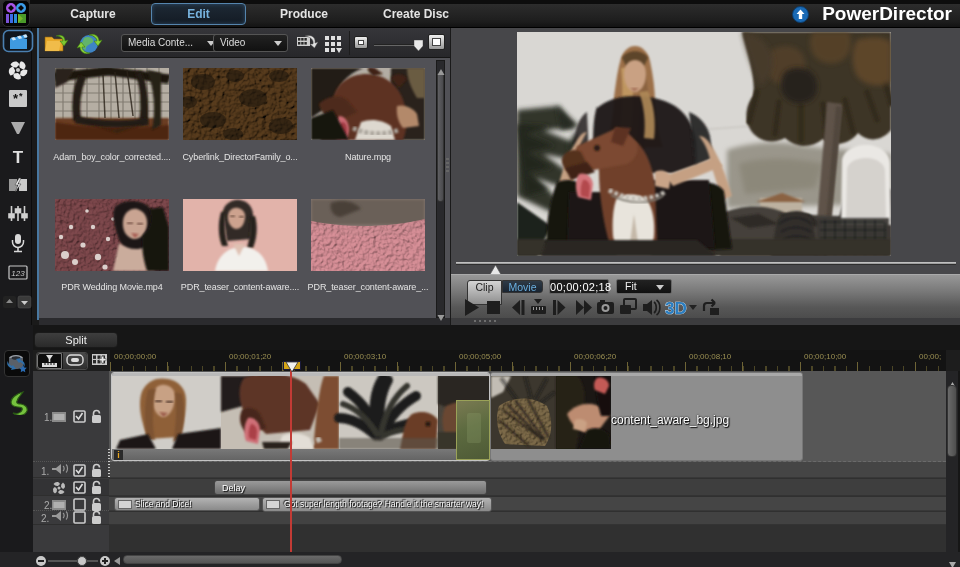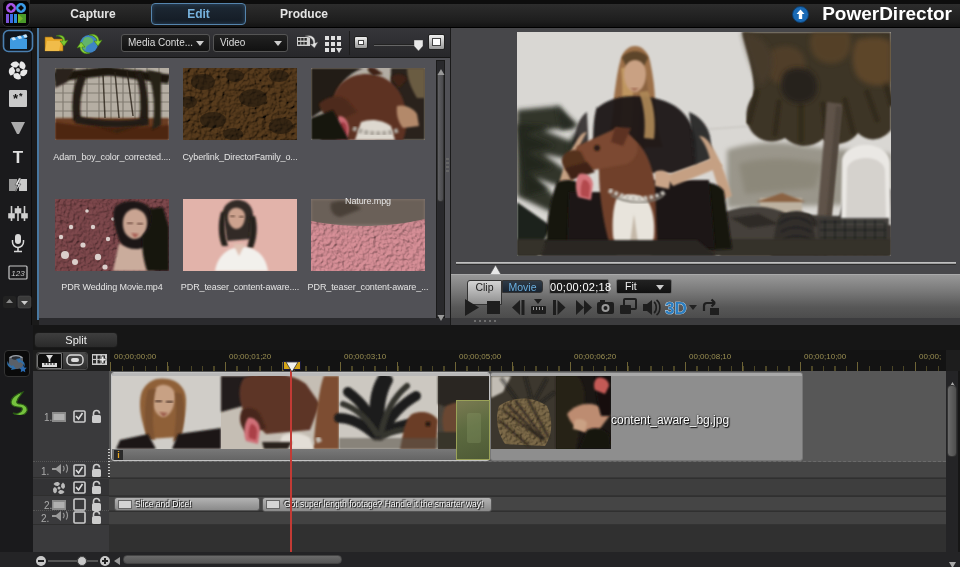--- a/index.html
+++ b/index.html
@@ -69,20 +69,21 @@
       <rect x="3" y="13" width="3" height="9" fill="#7a52d8"></rect>
         <rect x="7" y="13" width="3" height="9" fill="#3b6ce8"></rect>
       <rect x="11" y="13" width="3" height="9" fill="#2b8cd8"></rect>
         <rect x="15" y="13" width="8" height="9" fill="#4a9a2a"></rect>
       <path d="M15 13l5 4.5-5 4.5z" fill="#76b82a"></path>
     </svg>
   </div>
   <div class="tab abs" style="left:60px;width:66px;">Capture</div>
   <div id="editbtn" class="abs">Edit</div>
   <div class="tab abs" style="left:271px;width:66px;">Produce</div>
+  <div class="tab abs" style="left:366px;width:100px;">Create Disc</div>
   <div class="abs" style="right:151px;top:6px;">
     <svg width="17" height="17" viewBox="0 0 17 17">
         <circle cx="8.5" cy="8.5" r="8" fill="#1a6ab5" stroke="#0d3d6b"></circle>
         <path d="M8.5 3.5l4 4.5h-2.3v5h-3.4v-5H4.5z" fill="#fff"></path>
       </svg>
   </div>
   <div id="pdlogo" class="abs">PowerDirector</div>
 
   <div id="sidebar" class="abs"></div>
   <div id="bluebar" class="abs"></div>
@@ -162,21 +163,21 @@
     <svg width="70" height="22" viewBox="0 0 70 22">
       <path d="M1 4h7l2 2h9v12H1z" fill="#e8a92a" stroke="#8a6210" stroke-width=".6"></path>
       <path d="M3 8h14l-2 10H1z" fill="#f0bc4a"></path>
       <path d="M12 3c5-2 9 0 9 5l3-1-4 6-4-5 3 0c0-3-3-5-7-5z" fill="#7ec832" stroke="#3e7a10" stroke-width=".6"></path>
       <circle cx="45" cy="11" r="9" fill="#3e84c4"></circle>
       <path d="M40 5c3-2 8-1 9 2 1 2-1 3-3 4-2 1-5 3-4 6-3-1-5-4-4-7z" fill="#62b46a"></path>
       <path d="M45 2c5-2 10 1 10 6l3-1-4 6-4-5 3 0c0-3-4-6-8-6z" fill="#8ad23a" stroke="#3e7a10" stroke-width=".6"></path>
       <path d="M46 20c-5 2-10-1-10-6l-3 1 4-6 4 5-3 0c0 3 4 6 8 6z" fill="#8ad23a" stroke="#3e7a10" stroke-width=".6"></path>
     </svg>
   </div>
-  <div class="ddl" style="left:121px;width:89px;">Media Conte...<div class="arr"></div></div>
+  <div class="ddl" style="left:121px;width:100px;">Media Conte...<div class="arr"></div></div>
   <div class="ddl" style="left:213px;width:75px;">Video<div class="arr"></div></div>
   <div class="abs" style="left:297px;top:34px;">
     <svg width="48" height="20" viewBox="0 0 48 20">
       <g fill="#d8d8d8">
         <rect x="0" y="3" width="13" height="9" fill="#cfcfcf"></rect>
         <g fill="#2a2a2a">
             <rect x="1" y="4" width="2.4" height="2.6"></rect>
             <rect x="4.2" y="4" width="2.4" height="2.6"></rect>
             <rect x="7.4" y="4" width="2.4" height="2.6"></rect>
             <rect x="1" y="8" width="2.4" height="2.6"></rect>
@@ -371,21 +372,21 @@
         </defs>
       <rect width="114" height="72" fill="#8a7a74"></rect>
       <path d="M0 0h114v26H0z" fill="#6b6058" filter="url(#b6b)"></path>
       <path d="M20 4c10-4 24-2 30 6l-20 8c-8 0-12-8-10-14z" fill="#4a4038" filter="url(#b6b)"></path>
       <path d="M0 22c40 8 80 6 114-2v52H0z" fill="#c08a8e" filter="url(#b6)" opacity=".95"></path>
       <path d="M0 30c40 10 80 8 114 0v42H0z" fill="#b87e84" filter="url(#b6)"></path>
     </svg>
   </div>
   <div class="tlabel" style="left:44px;top:152px;">Adam_boy_color_corrected....</div>
   <div class="tlabel" style="left:172px;top:152px;">Cyberlink_DirectorFamily_o...</div>
-  <div class="tlabel" style="left:300px;top:152px;margin-top:44px;">Nature.mpg</div>
+  <div class="tlabel" style="left:300px;top:152px;">Nature.mpg</div>
   <div class="tlabel" style="left:44px;top:282px;">PDR Wedding Movie.mp4</div>
   <div class="tlabel" style="left:172px;top:282px;text-align:center;">PDR_teaser_content-aware....</div>
   <div class="tlabel" style="left:300px;top:282px;">PDR_teaser_content-aware_...</div>
   <div id="libsb" class="abs"></div>
   <div id="libsbthumb" class="abs"></div>
   <div class="abs" style="left:437px;top:62px;"><svg width="8" height="8">
         <path d="M4 1l3.5 6h-7z" fill="#999"></path>
       </svg></div>
   <div class="abs" style="left:437px;top:308px;"><svg width="8" height="8">
         <path d="M4 7L.5 1h7z" fill="#999"></path>
@@ -805,20 +806,21 @@
         <path d="M96 54c8-4 16-2 22 4l2 15H88z" fill="#17130f" filter="url(#cb2)"></path>
       </svg>
     </div>
     <div style="position:absolute;left:120px;top:40px;color:#fff;font-size:12px;text-shadow:0 0 2px #000,1px 1px 1px #000;">content_aware_bg.jpg</div>
   </div>
 
   <div class="abs" style="left:456px;top:400px;width:34px;height:60px;background:linear-gradient(160deg,#7a7a52,#5d6b40 45%,#4e5a36);border:1px solid #9aa258;">
       <div style="position:absolute;left:10px;top:12px;width:14px;height:30px;background:#8a9a6a;opacity:.3;border-radius:2px;"></div>
     </div>
 
+  <div class="clip" style="left:214px;top:480px;width:273px;height:15px;background:linear-gradient(#9a9a9a,#6e6e6e);border:1px solid #444;border-radius:3px;color:#fff;font-size:9px;line-height:14px;padding-left:7px;text-shadow:1px 1px 1px #000;">Delay</div>
 
   <div class="clip" style="left:114px;top:497px;width:146px;height:14px;background:linear-gradient(#b3b3b3,#8a8a8a);border:1px solid #555;border-radius:3px;">
     <div style="position:absolute;left:3px;top:2px;width:14px;height:9px;background:#d4d4d4;border:1px solid #666;"></div>
     <div style="position:absolute;left:20px;top:0px;color:#fff;font-size:8.5px;line-height:13px;text-shadow:1px 1px 1px #000,-1px -1px 1px #000;">Slice and Dice!</div>
   </div>
   <div class="clip" style="left:262px;top:497px;width:230px;height:15px;background:linear-gradient(#b3b3b3,#8a8a8a);border:1px solid #555;border-radius:3px;">
     <div style="position:absolute;left:3px;top:2px;width:14px;height:9px;background:#d4d4d4;border:1px solid #666;"></div>
     <div style="position:absolute;left:21px;top:0px;color:#fff;font-size:8.5px;line-height:13px;white-space:nowrap;text-shadow:1px 1px 1px #000,-1px -1px 1px #000;">Got super length footage? Handle it the smarter way!</div>
   </div>
   <div class="abs" style="left:108px;top:449px;width:2px;height:28px;background:repeating-linear-gradient(#ccc 0 1px,#444 1px 3px);"></div>

